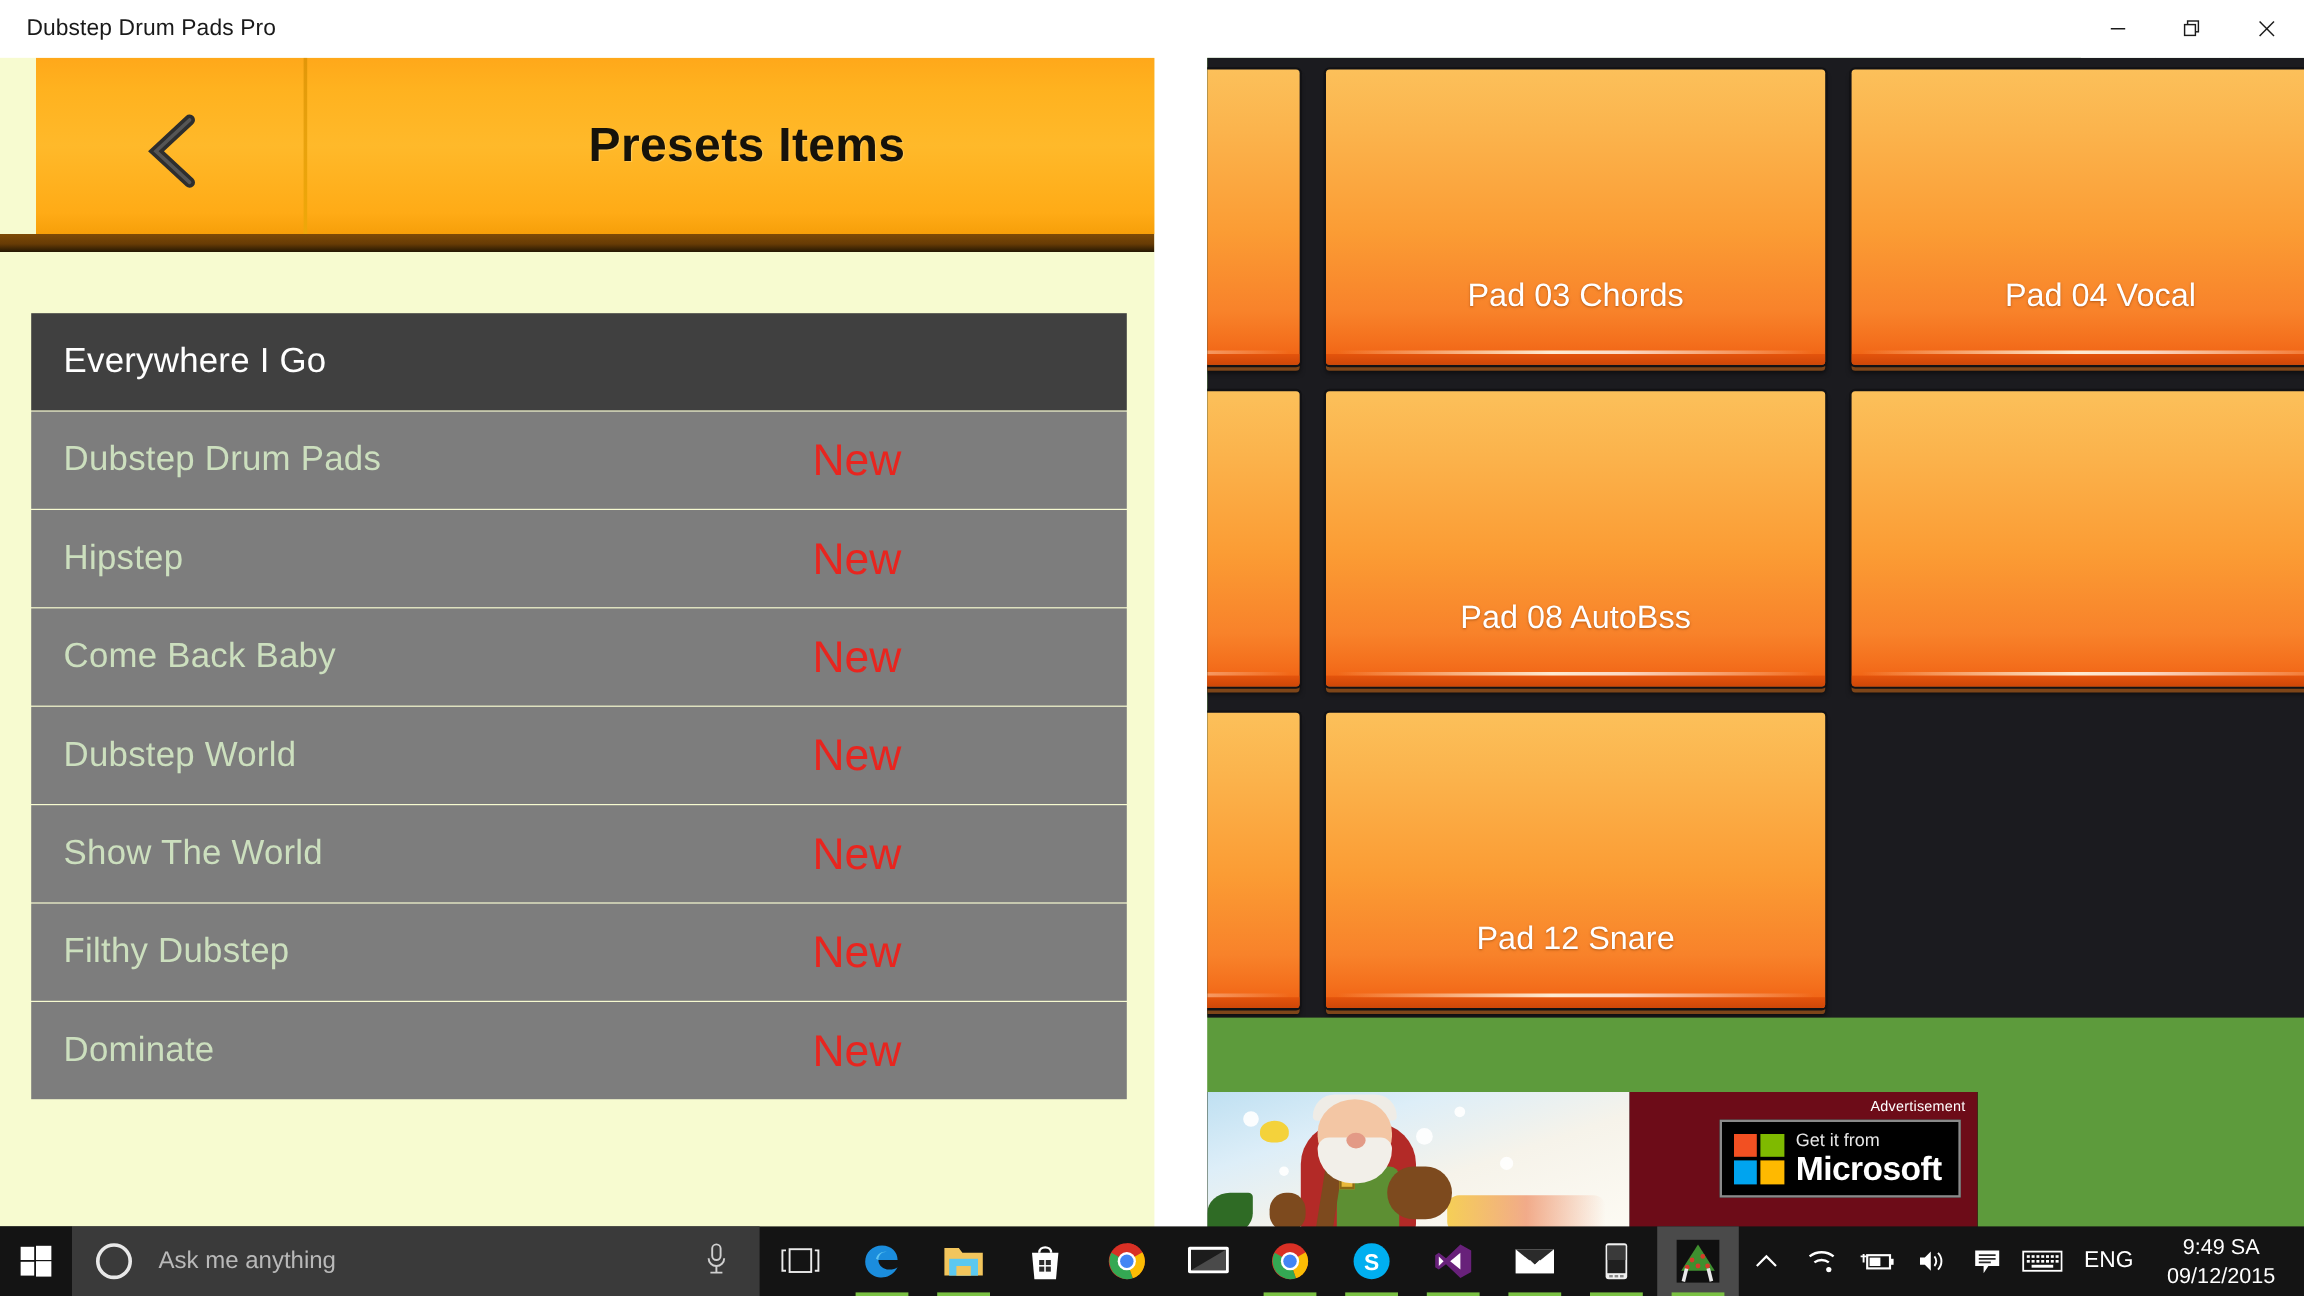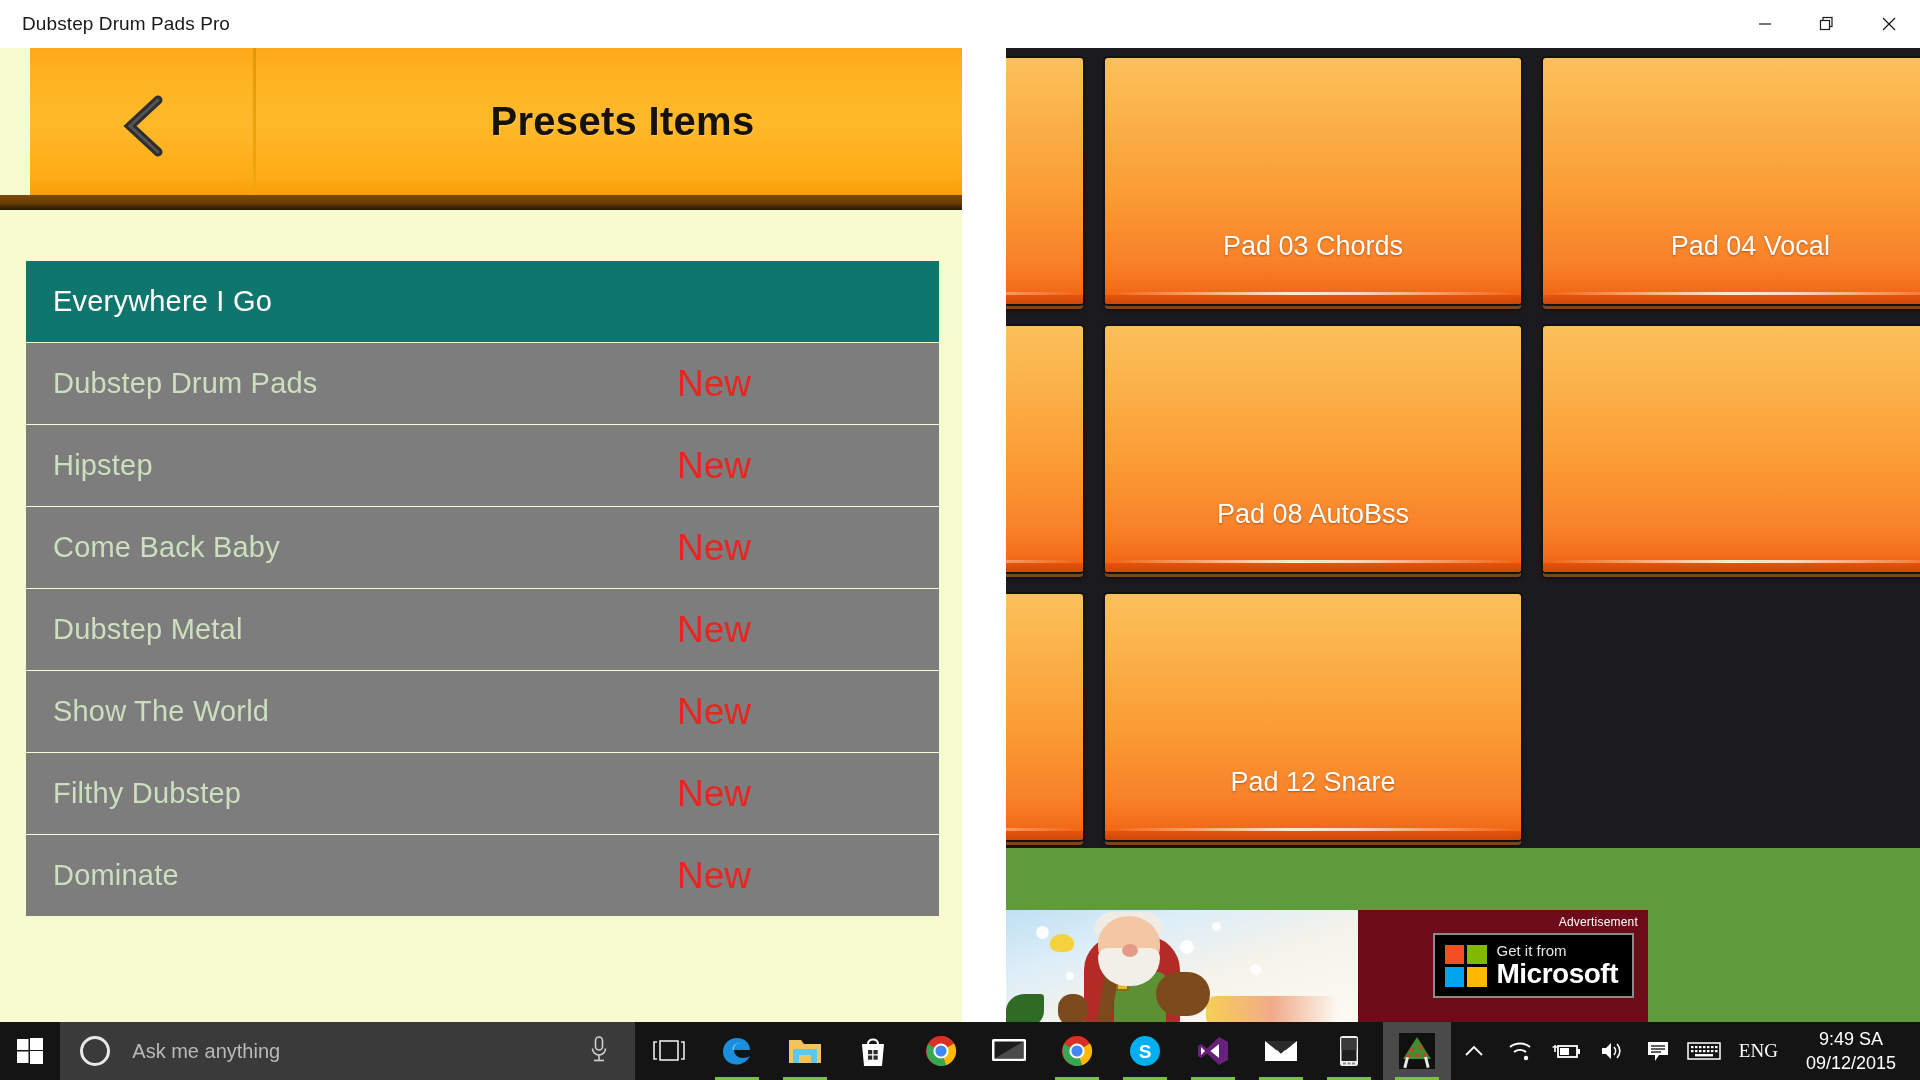--- a/index.html
+++ b/index.html
@@ -169,21 +169,21 @@
     font-size:40px; font-weight:bold; color:#16120a; letter-spacing:.3px;
     text-shadow:1px 1px 0 rgba(255,230,160,.35);
     font-family:"Liberation Sans", sans-serif;
   }
 
   #presets-list{ position:absolute; left:26px; top:213px; width:913px; }
   .preset-row{
     position:relative; height:81px; margin-bottom:1px;
     display:flex; align-items:center; background:#7d7d7d;
   }
-  .preset-row.selected{ background:#0f766e; }
+  .preset-row.selected{ background:#404040; }
   .preset-name{
     margin-left:27px; font-size:29px; color:#ccdfbe; letter-spacing:.2px;
     font-family:"Liberation Sans", sans-serif; white-space:nowrap;
   }
   .preset-row.selected .preset-name{ color:#ffffff; }
   .preset-badge{
     position:absolute; left:639px; font-size:37px; color:#e8251f;
     font-family:Liberation Sans, sans-serif;
     margin-left:12px;
   }
@@ -217,21 +217,21 @@
   }
   .task-icon.active{ background:#4a4a4a; }
   .task-icon.running::after{
     content:""; position:absolute; left:12px; right:12px; bottom:0; height:3px;
     background:#7ac143;
   }
   #tray{ margin-left:auto; display:flex; align-items:center; height:58px; padding-right:8px; }
   .tray-icon{ width:46px; height:58px; display:flex; align-items:center; justify-content:center; }
   #tray-lang{
     color:#fff; font-size:19px; padding:0 12px;
-    font-family:Liberation Serif, serif;
+    font-family:Liberation Sans, sans-serif;
   }
   #tray-clock{
     display:flex; flex-direction:column; align-items:center; justify-content:center;
     color:#fff; font-size:18px; line-height:1.35; padding:0 16px; text-align:center;
     font-family:"Liberation Sans", sans-serif;
   }
 </style>
 </head>
 <body>
 
@@ -332,21 +332,21 @@
       </div>
       <div class="preset-row">
         <span class="preset-name">Hipstep</span>
         <span class="preset-badge">New</span>
       </div>
       <div class="preset-row">
         <span class="preset-name">Come Back Baby</span>
         <span class="preset-badge">New</span>
       </div>
       <div class="preset-row">
-        <span class="preset-name">Dubstep Metal</span>
+        <span class="preset-name">Dubstep World</span>
         <span class="preset-badge">New</span>
       </div>
       <div class="preset-row">
         <span class="preset-name">Show The World</span>
         <span class="preset-badge">New</span>
       </div>
       <div class="preset-row">
         <span class="preset-name">Filthy Dubstep</span>
         <span class="preset-badge">New</span>
       </div>

